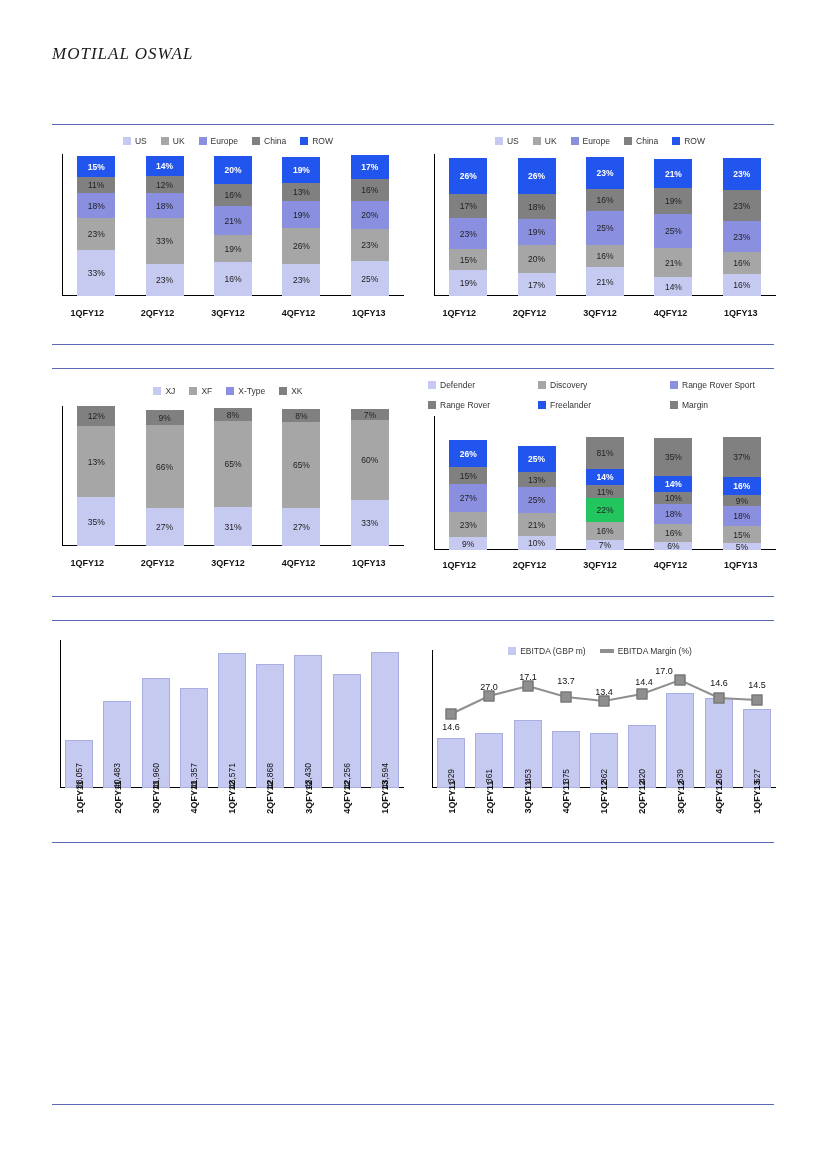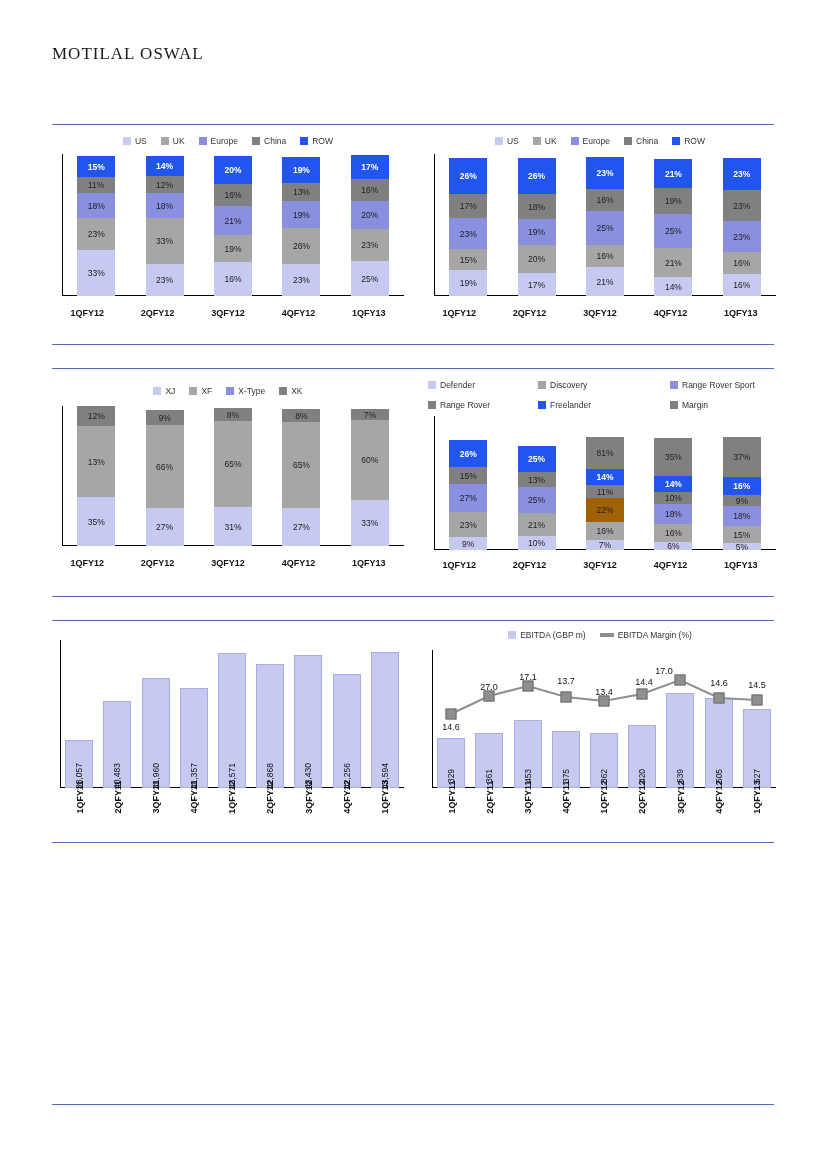--- a/index.html
+++ b/index.html
@@ -1,18 +1,18 @@
 <!DOCTYPE html>
 <html><head>
 <meta charset="utf-8">
 <style>
   html,body{margin:0;padding:0;background:#ffffff;}
   body{width:826px;height:1169px;font-family:"Liberation Sans",sans-serif;color:#000;}
   .page{position:relative;width:826px;height:1169px;}
-  .brand{position:absolute;left:52px;top:44px;font-family:"Liberation Serif",serif;font-size:17px;letter-spacing:1px;color:#1a1a1a;}
+  .brand{position:absolute;left:52px;top:44px;font-family:"Liberation Serif",serif;font-size:17px;letter-spacing:1px;color:#1a1a1a;font-style:italic;}
   .rule{position:absolute;left:52px;width:722px;height:0;border-top:1px solid #5b6ab5;}
   .panel{position:absolute;}
   .legend{display:flex;flex-wrap:wrap;justify-content:center;gap:10px 14px;font-size:8.5px;color:#333;}
   .legend .li{display:flex;align-items:center;gap:4px;white-space:nowrap;}
   .sw{width:8px;height:8px;display:inline-block;}
   .chart{position:relative;}
   .axis{position:absolute;left:0;right:0;bottom:0;border-bottom:1px solid #000;}
   .yaxis{position:absolute;left:0;top:0;bottom:0;border-left:1px solid #000;}
   .cats{position:absolute;left:0;right:0;display:flex;}
   .cat{flex:1;text-align:center;font-size:9px;font-weight:bold;color:#111;}
@@ -327,21 +327,21 @@
           <div class="seg" style="height:26px;background:#8a8fe0">25%</div>
           <div class="seg" style="height:23px;background:#a6a6a6">21%</div>
           <div class="seg" style="height:14px;background:#c6c9f0">10%</div>
         </div>
           </div>
         <div class="col">
             <div class="stack">
           <div class="seg" style="height:32px;background:#808080">81%</div>
           <div class="seg white" style="height:16px;background:#2255ee">14%</div>
           <div class="seg" style="height:13px;background:#808080">11%</div>
-          <div class="seg" style="height:24px;background:#a16207">22%</div>
+          <div class="seg" style="height:24px;background:#22c55e">22%</div>
           <div class="seg" style="height:18px;background:#a6a6a6">16%</div>
           <div class="seg" style="height:10px;background:#c6c9f0">7%</div>
         </div>
           </div>
         <div class="col">
             <div class="stack">
           <div class="seg" style="height:38px;background:#808080">35%</div>
           <div class="seg white" style="height:16px;background:#2255ee">14%</div>
           <div class="seg" style="height:12px;background:#808080">10%</div>
           <div class="seg" style="height:20px;background:#8a8fe0">18%</div>
@@ -447,21 +447,21 @@
       <div class="xrotcell">
           <span class="xrot">4QFY12</span>
         </div>
       <div class="xrotcell">
           <span class="xrot">1QFY13</span>
         </div>
     </div>
   </div>
 
   <div class="panel" style="left:424px;top:630px;width:352px;height:206px;">
-    <div class="legend" style="margin-top:0;">
+    <div class="legend" style="margin-top:16px;">
       <span class="li">
           <i class="sw" style="background:#c6c9f0"></i>
           <span>EBITDA (GBP m)</span>
         </span>
       <span class="li">
           <i class="sw" style="background:#8f8f8f;width:14px;height:4px;"></i>
           <span>EBITDA Margin (%)</span>
         </span>
     </div>
     <div class="chart" style="position:absolute;left:8px;top:20px;width:344px;height:138px;">

